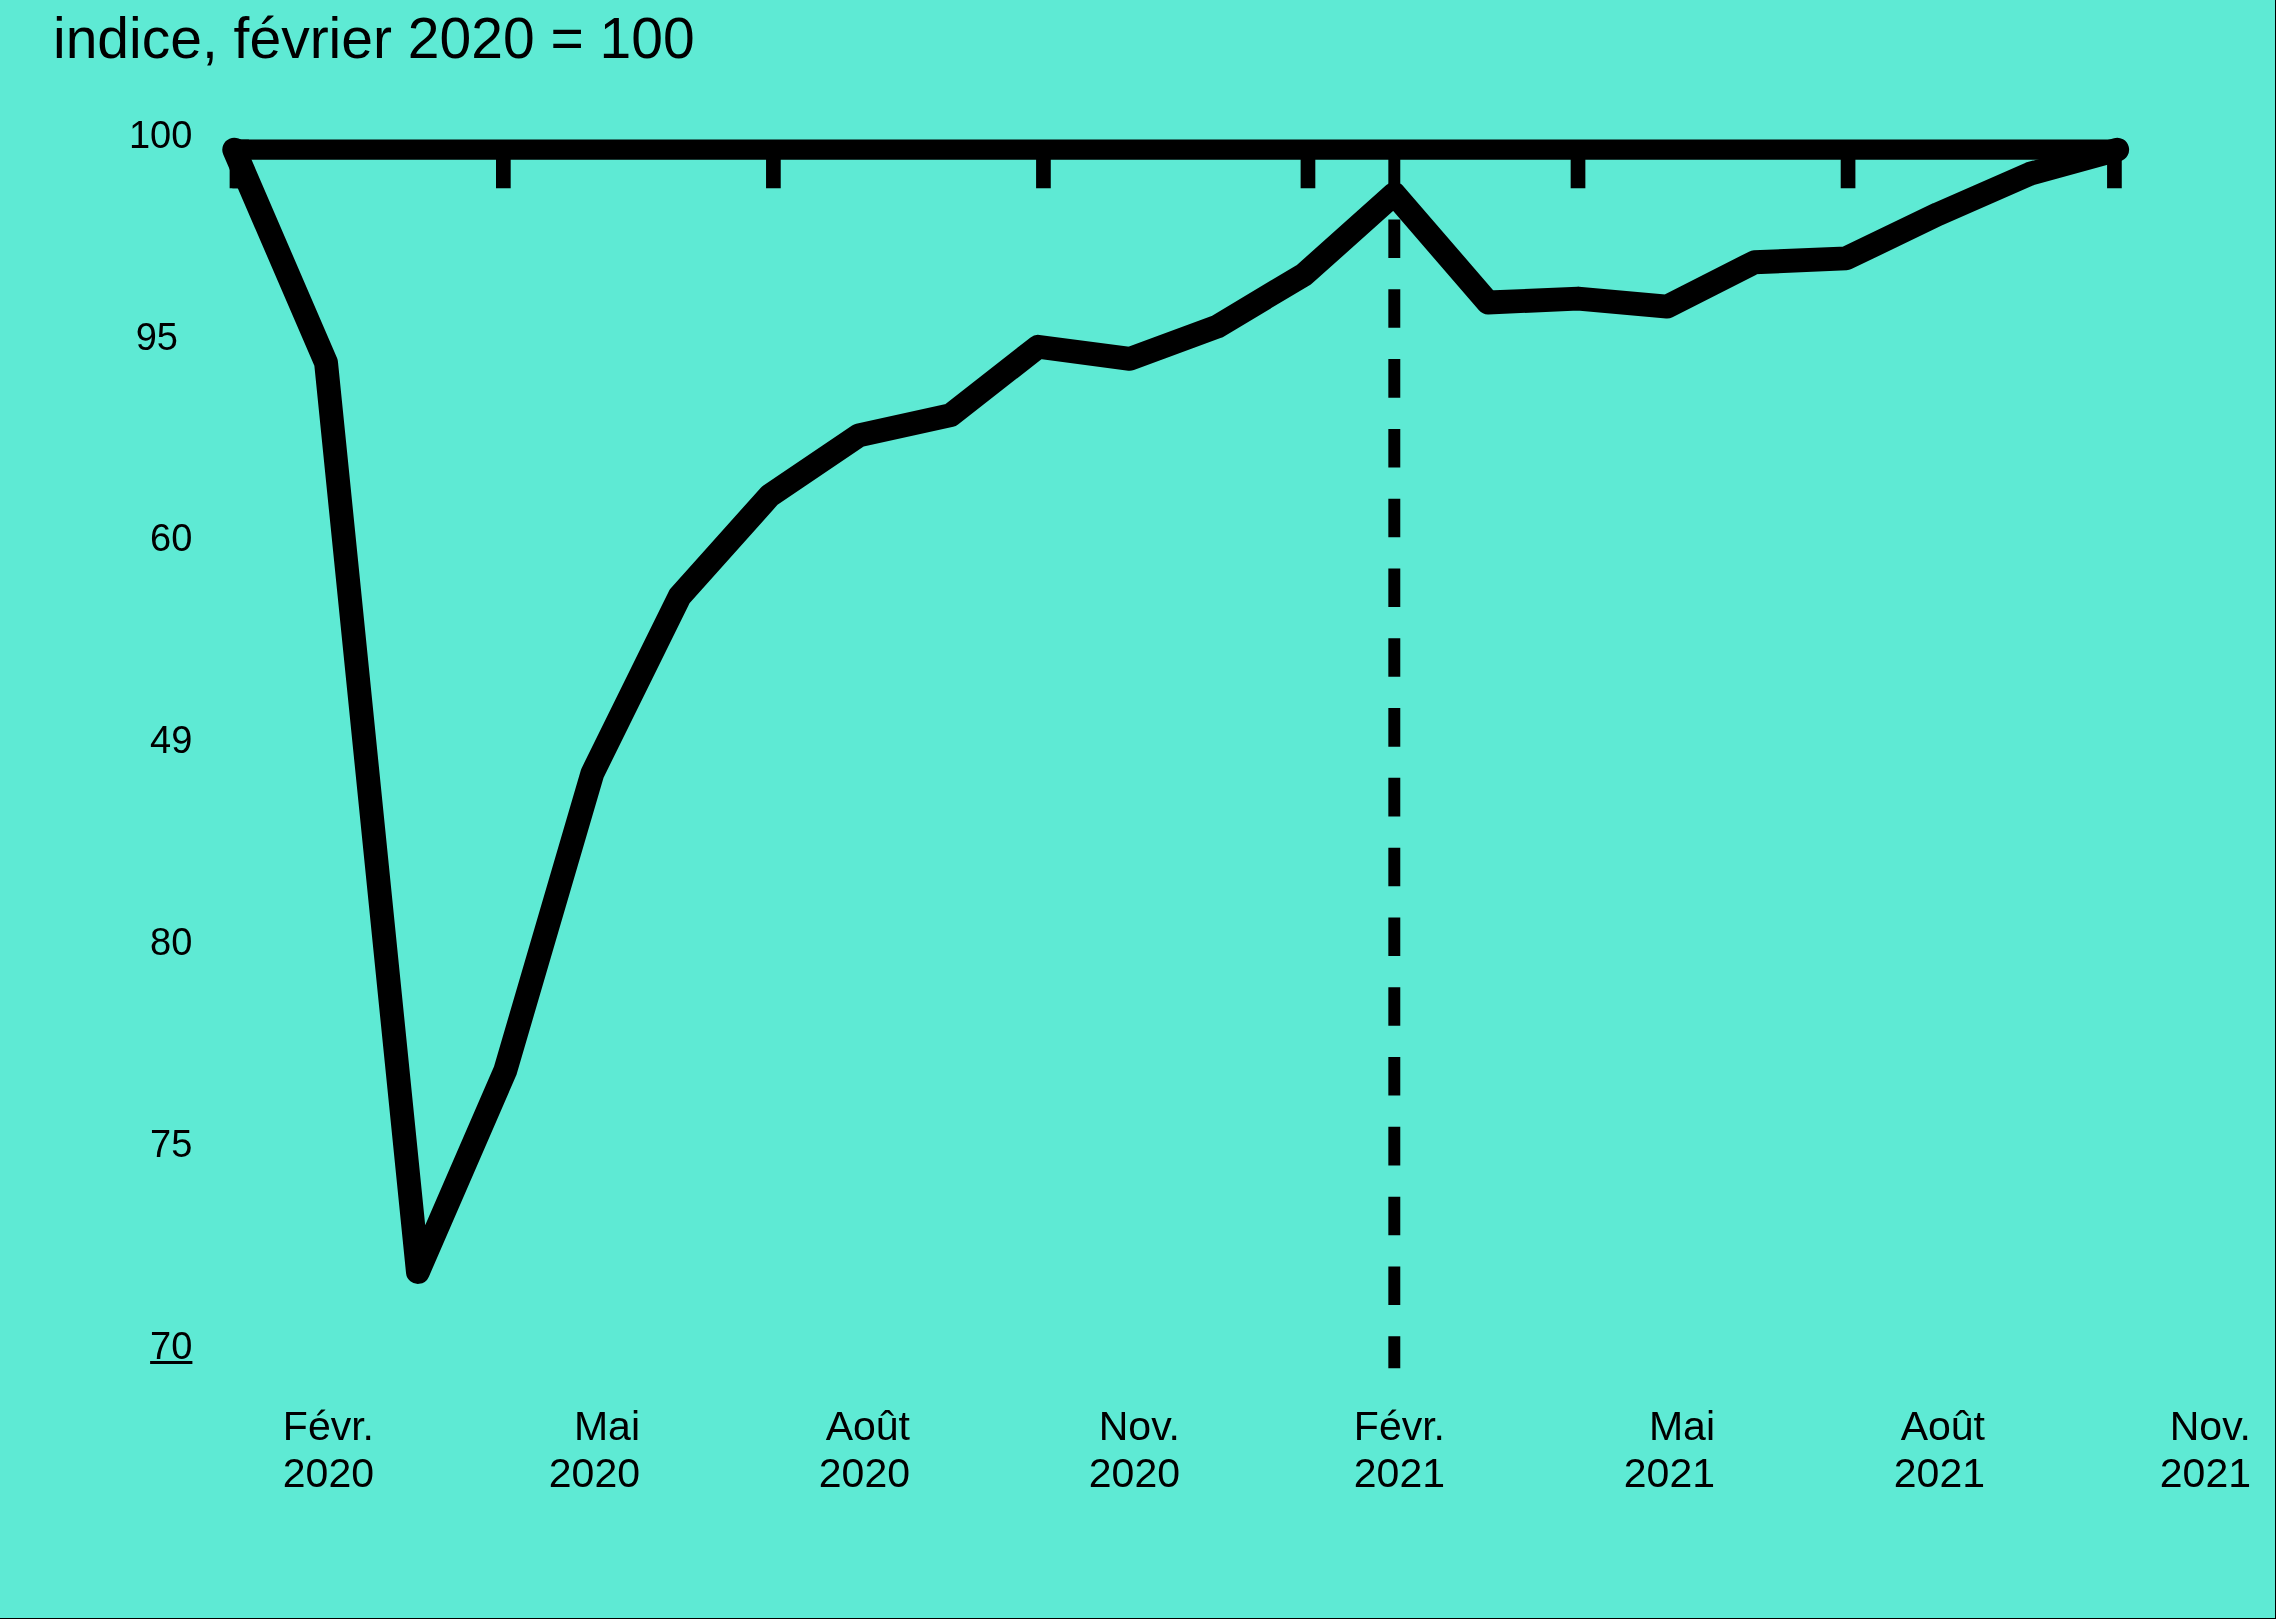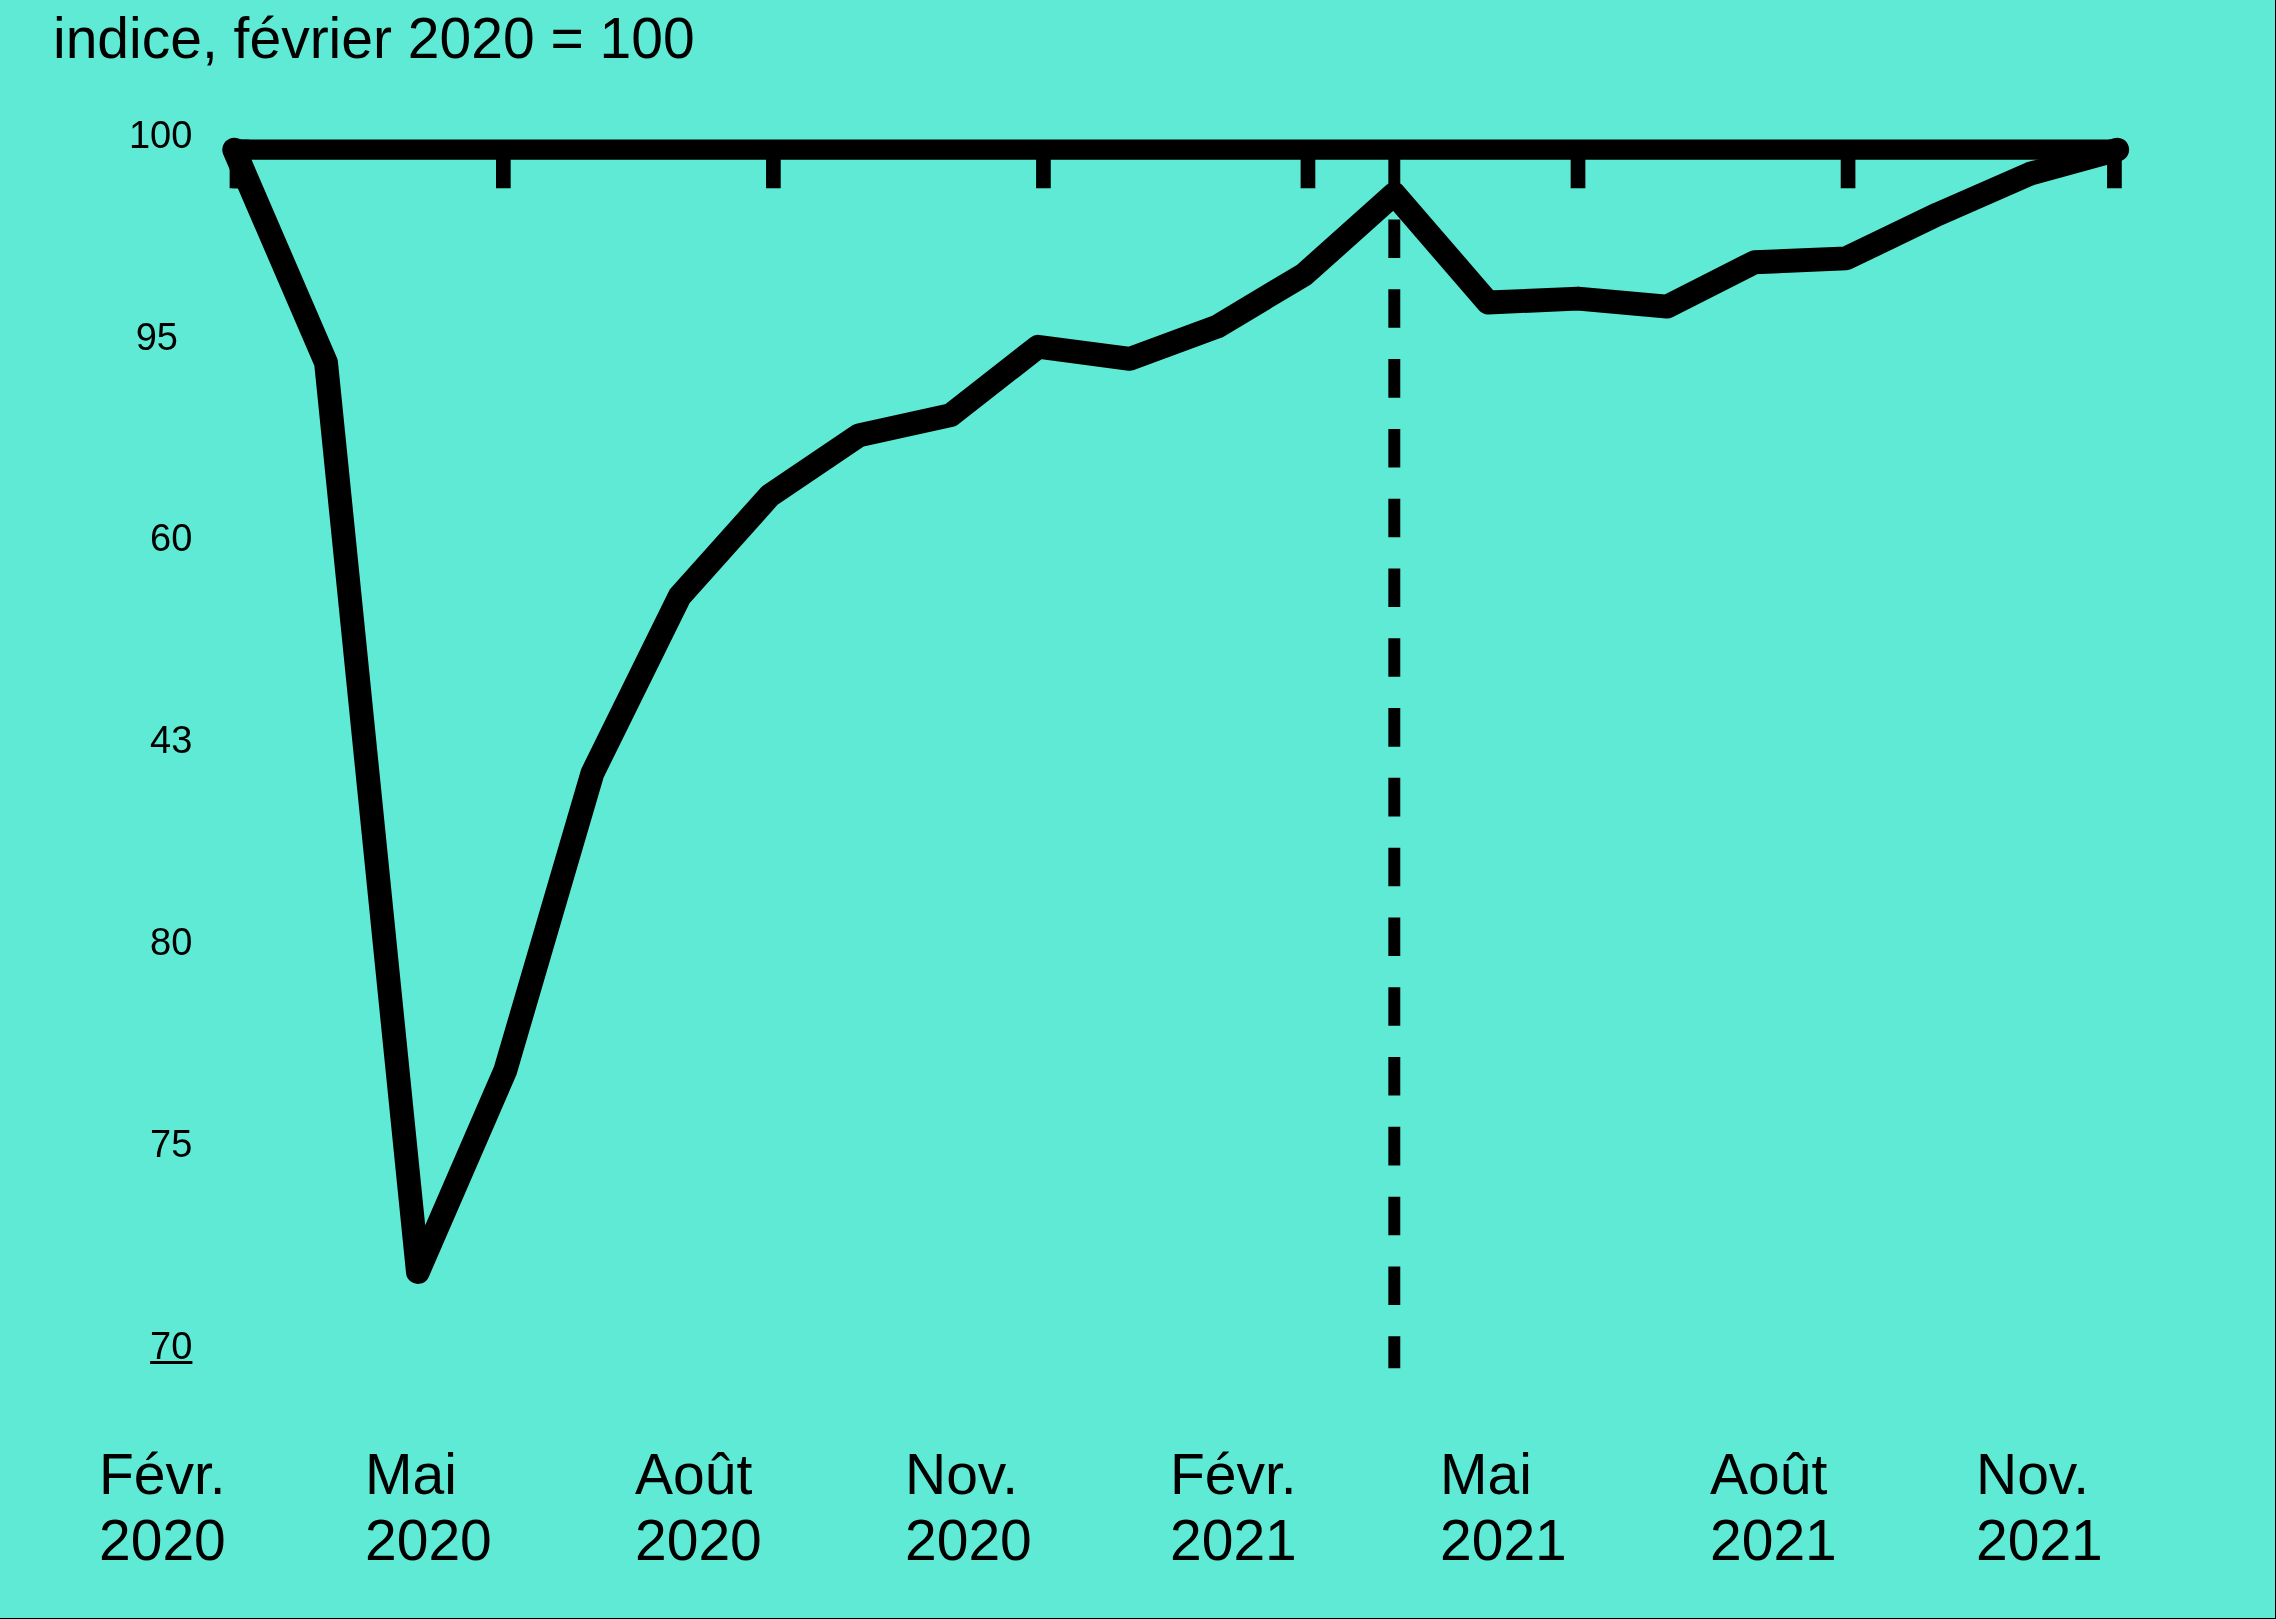--- a/index.html
+++ b/index.html
@@ -40,25 +40,24 @@
     position: absolute;
     width: 174px;
     text-align: right;
     font-size: 38px;
     line-height: 1;
     white-space: nowrap;
   }
   .xtick-label {
     position: absolute;
     width: 275px;
-    text-align: left;
-    font-size: 57px;
+    text-align: right;
+    font-size: 41px;
     line-height: 1.15;
     white-space: nowrap;
-    margin-top: 39px;
   }
   .xtick-label .l1 { display: block; }
   .xtick-label .l2 { display: block; }
   .annotation {
     position: absolute;
     left: 760px;
     top: 1141px;
     font-size: 57px;
     line-height: 1.18;
     width: 643px;
@@ -91,21 +90,21 @@
     <line x1="262" y1="152" x2="262" y2="205" stroke="#000000" stroke-width="18"></line>
 
     <line x1="1518" y1="163" x2="1518" y2="1490" stroke="#000000" stroke-width="13" stroke-dasharray="42 34"></line>
 
     <polyline id="series-line" fill="none" stroke="#000000" stroke-width="26" stroke-linejoin="round" stroke-linecap="round" points="255,163.0 355,395.1 455,1385.0 550,1166.0 645,841.9 740,649.2 838,539.7 935,474.0 1035,452.1 1130,377.6 1230,390.8 1325,355.7 1420,298.8 1518,211.2 1620,329.4 1718,325.1 1815,333.8 1910,285.6 2010,281.3 2110,233.1 2210,189.3 2305,163.0"></polyline>
   </svg>
 
   <div class="ytick-label" style="left:18.4px; top:116px;">100</div>
   <div class="ytick-label" style="left:4px; top:318px;">95</div>
   <div class="ytick-label" style="left:18.4px; top:519px;">60</div>
-  <div class="ytick-label" style="left:18.4px; top:721px;">43</div>
+  <div class="ytick-label" style="left:18.4px; top:721px;">49</div>
   <div class="ytick-label" style="left:18.4px; top:923px;">80</div>
   <div class="ytick-label" style="left:18.4px; top:1125px;">75</div>
   <div class="ytick-label" style="left:18.4px; top:1327px;text-decoration:underline;">70</div>
 
   <div class="xtick-label" style="left:99px; top:1403px;">
     <span class="l1">Févr.</span>
     <span class="l2">2020</span>
   </div>
   <div class="xtick-label" style="left:365px; top:1403px;">
     <span class="l1">Mai</span>

